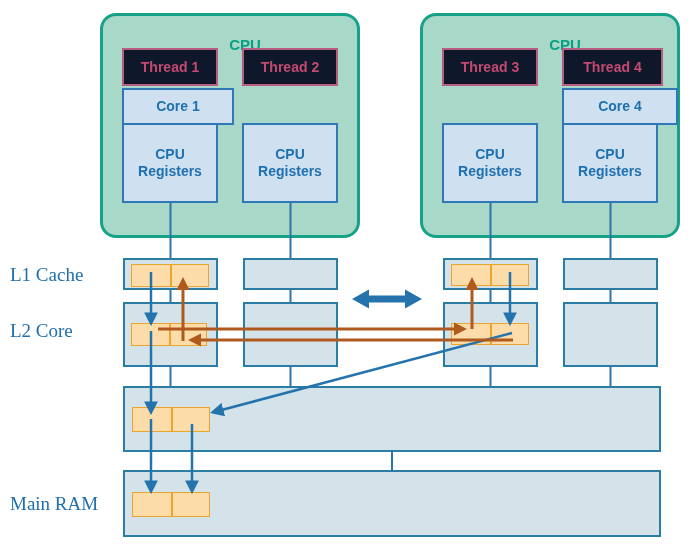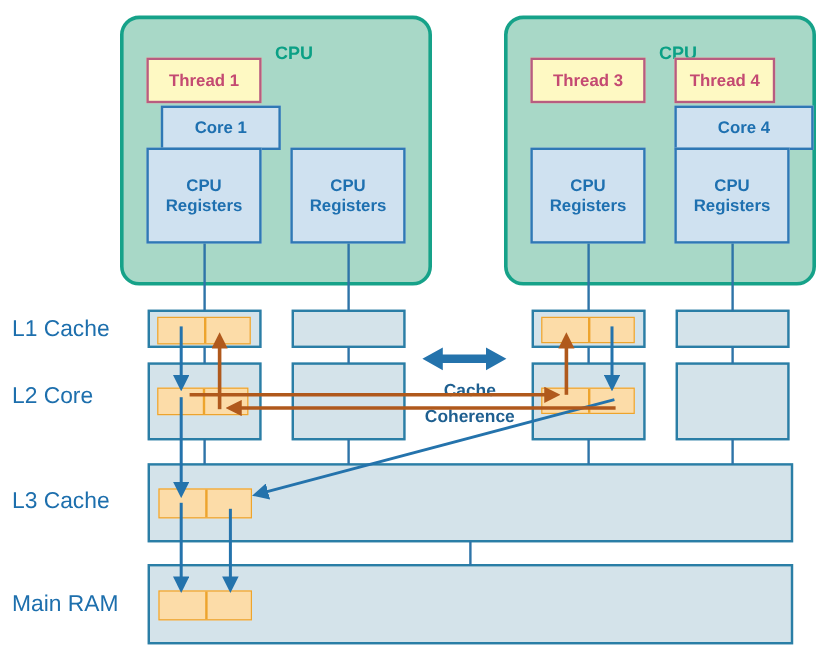--- a/index.html
+++ b/index.html
@@ -19,21 +19,21 @@
     border-radius: 16px;
   }
   .cpu-title {
     position: absolute;
     width: 260px; top: 20px; left: 0;
     text-align: center;
     color: #0ba085; font-weight: bold; font-size: 15px; padding-left: 24px;
   }
   .box-pink {
     position: absolute;
-    background: #fef9c3;
+    background: #0f172a;
     border: 2px solid #b85c80;
     color: #c44a72;
     font-weight: bold; font-size: 14px;
     display: flex; align-items: center; justify-content: center;
     text-align: center;
   }
   .box-blue {
     position: absolute;
     background: #cfe1f0;
     border: 2px solid #2f78b5;
@@ -56,20 +56,21 @@
     position: absolute;
     left: 50%; top: 0; bottom: 0; width: 1.5px;
     background: #eda42d;
   }
   .memlabel {
     position: absolute;
     color: #1d6fad;
     font-size: 19px;
     line-height: 24px;
     white-space: nowrap;
+    font-family: Liberation Serif, serif;
   }
   .coh-label {
     position: absolute;
     left: 325px; top: 315px; width: 133px;
     text-align: center;
     color: #1e5f90;
     font-weight: bold; font-size: 14.5px; line-height: 22px;
   }
   #arrow-layer {
     position: absolute; left: 0; top: 0;
@@ -83,29 +84,30 @@
 
   <div class="cpu-pkg" style="left:100px; top:13px;">
     <div class="cpu-title">CPU</div>
   </div>
 
   <div class="cpu-pkg" style="left:420px; top:13px;">
     <div class="cpu-title">CPU</div>
   </div>
 
   <div class="box-pink" style="left:122px; top:48px; width:96px; height:38px;">Thread 1</div>
-  <div class="box-blue" style="left:134px; top:88px; width:100px; height:37px;">Core 1</div>
+  <div class="box-blue" style="left:122px; top:88px; width:112px; height:37px;">Core 1</div>
   <div class="box-blue" style="left:122px; top:123px; width:96px; height:80px;">CPU Registers</div>
 
+  <div class="box-pink" style="left:242px; top:48px; width:96px; height:38px;">Thread 2</div>
   <div class="box-blue" style="left:242px; top:123px; width:96px; height:80px;">CPU Registers</div>
 
   <div class="box-pink" style="left:442px; top:48px; width:96px; height:38px;">Thread 3</div>
   <div class="box-blue" style="left:442px; top:123px; width:96px; height:80px;">CPU Registers</div>
 
-  <div class="box-pink" style="left:562px; top:48px; width:84px; height:38px;">Thread 4</div>
+  <div class="box-pink" style="left:562px; top:48px; width:101px; height:38px;">Thread 4</div>
   <div class="box-blue" style="left:562px; top:88px; width:116px; height:37px;">Core 4</div>
   <div class="box-blue" style="left:562px; top:123px; width:96px; height:80px;">CPU Registers</div>
 
   <div class="cachebox" style="left:123px; top:258px; width:95px; height:32px;"></div>
   <div class="cachebox" style="left:243px; top:258px; width:95px; height:32px;"></div>
   <div class="cachebox" style="left:443px; top:258px; width:95px; height:32px;"></div>
   <div class="cachebox" style="left:563px; top:258px; width:95px; height:32px;"></div>
 
   <div class="cachebox" style="left:123px; top:302px; width:95px; height:65px;"></div>
   <div class="cachebox" style="left:243px; top:302px; width:95px; height:65px;"></div>
@@ -129,27 +131,22 @@
     </div>
   <div class="cline" style="left:132px; top:407px; width:78px; height:25px;">
       <div class="cline-div"></div>
     </div>
   <div class="cline" style="left:132px; top:492px; width:78px; height:25px;">
       <div class="cline-div"></div>
     </div>
 
   <div class="memlabel" style="left:10px; top:263px;">L1 Cache</div>
   <div class="memlabel" style="left:10px; top:319px;">L2 Core</div>
-  <div class="memlabel" style="left:10px; top:406px;">L3 Cache</div>
   <div class="memlabel" style="left:10px; top:492px;text-align:right;">Main RAM</div>
 
-  <div class="coh-label">
-    <span style="display:block">Cache</span>
-    <span style="display:block">Coherence</span>
-  </div>
 
   <svg id="arrow-layer" width="700" height="551" viewBox="0 0 700 551">
     <defs>
       <marker id="ab" viewBox="0 0 10 10" refX="7" refY="5" markerWidth="5.5" markerHeight="5.5" markerUnits="strokeWidth" orient="auto">
         <path d="M0 0 L10 5 L0 10 Z" fill="#2473ac"></path>
       </marker>
       <marker id="am" viewBox="0 0 10 10" refX="7" refY="5" markerWidth="4.5" markerHeight="4.5" markerUnits="strokeWidth" orient="auto">
         <path d="M0 0 L10 5 L0 10 Z" fill="#b0591c"></path>
       </marker>
     </defs>

